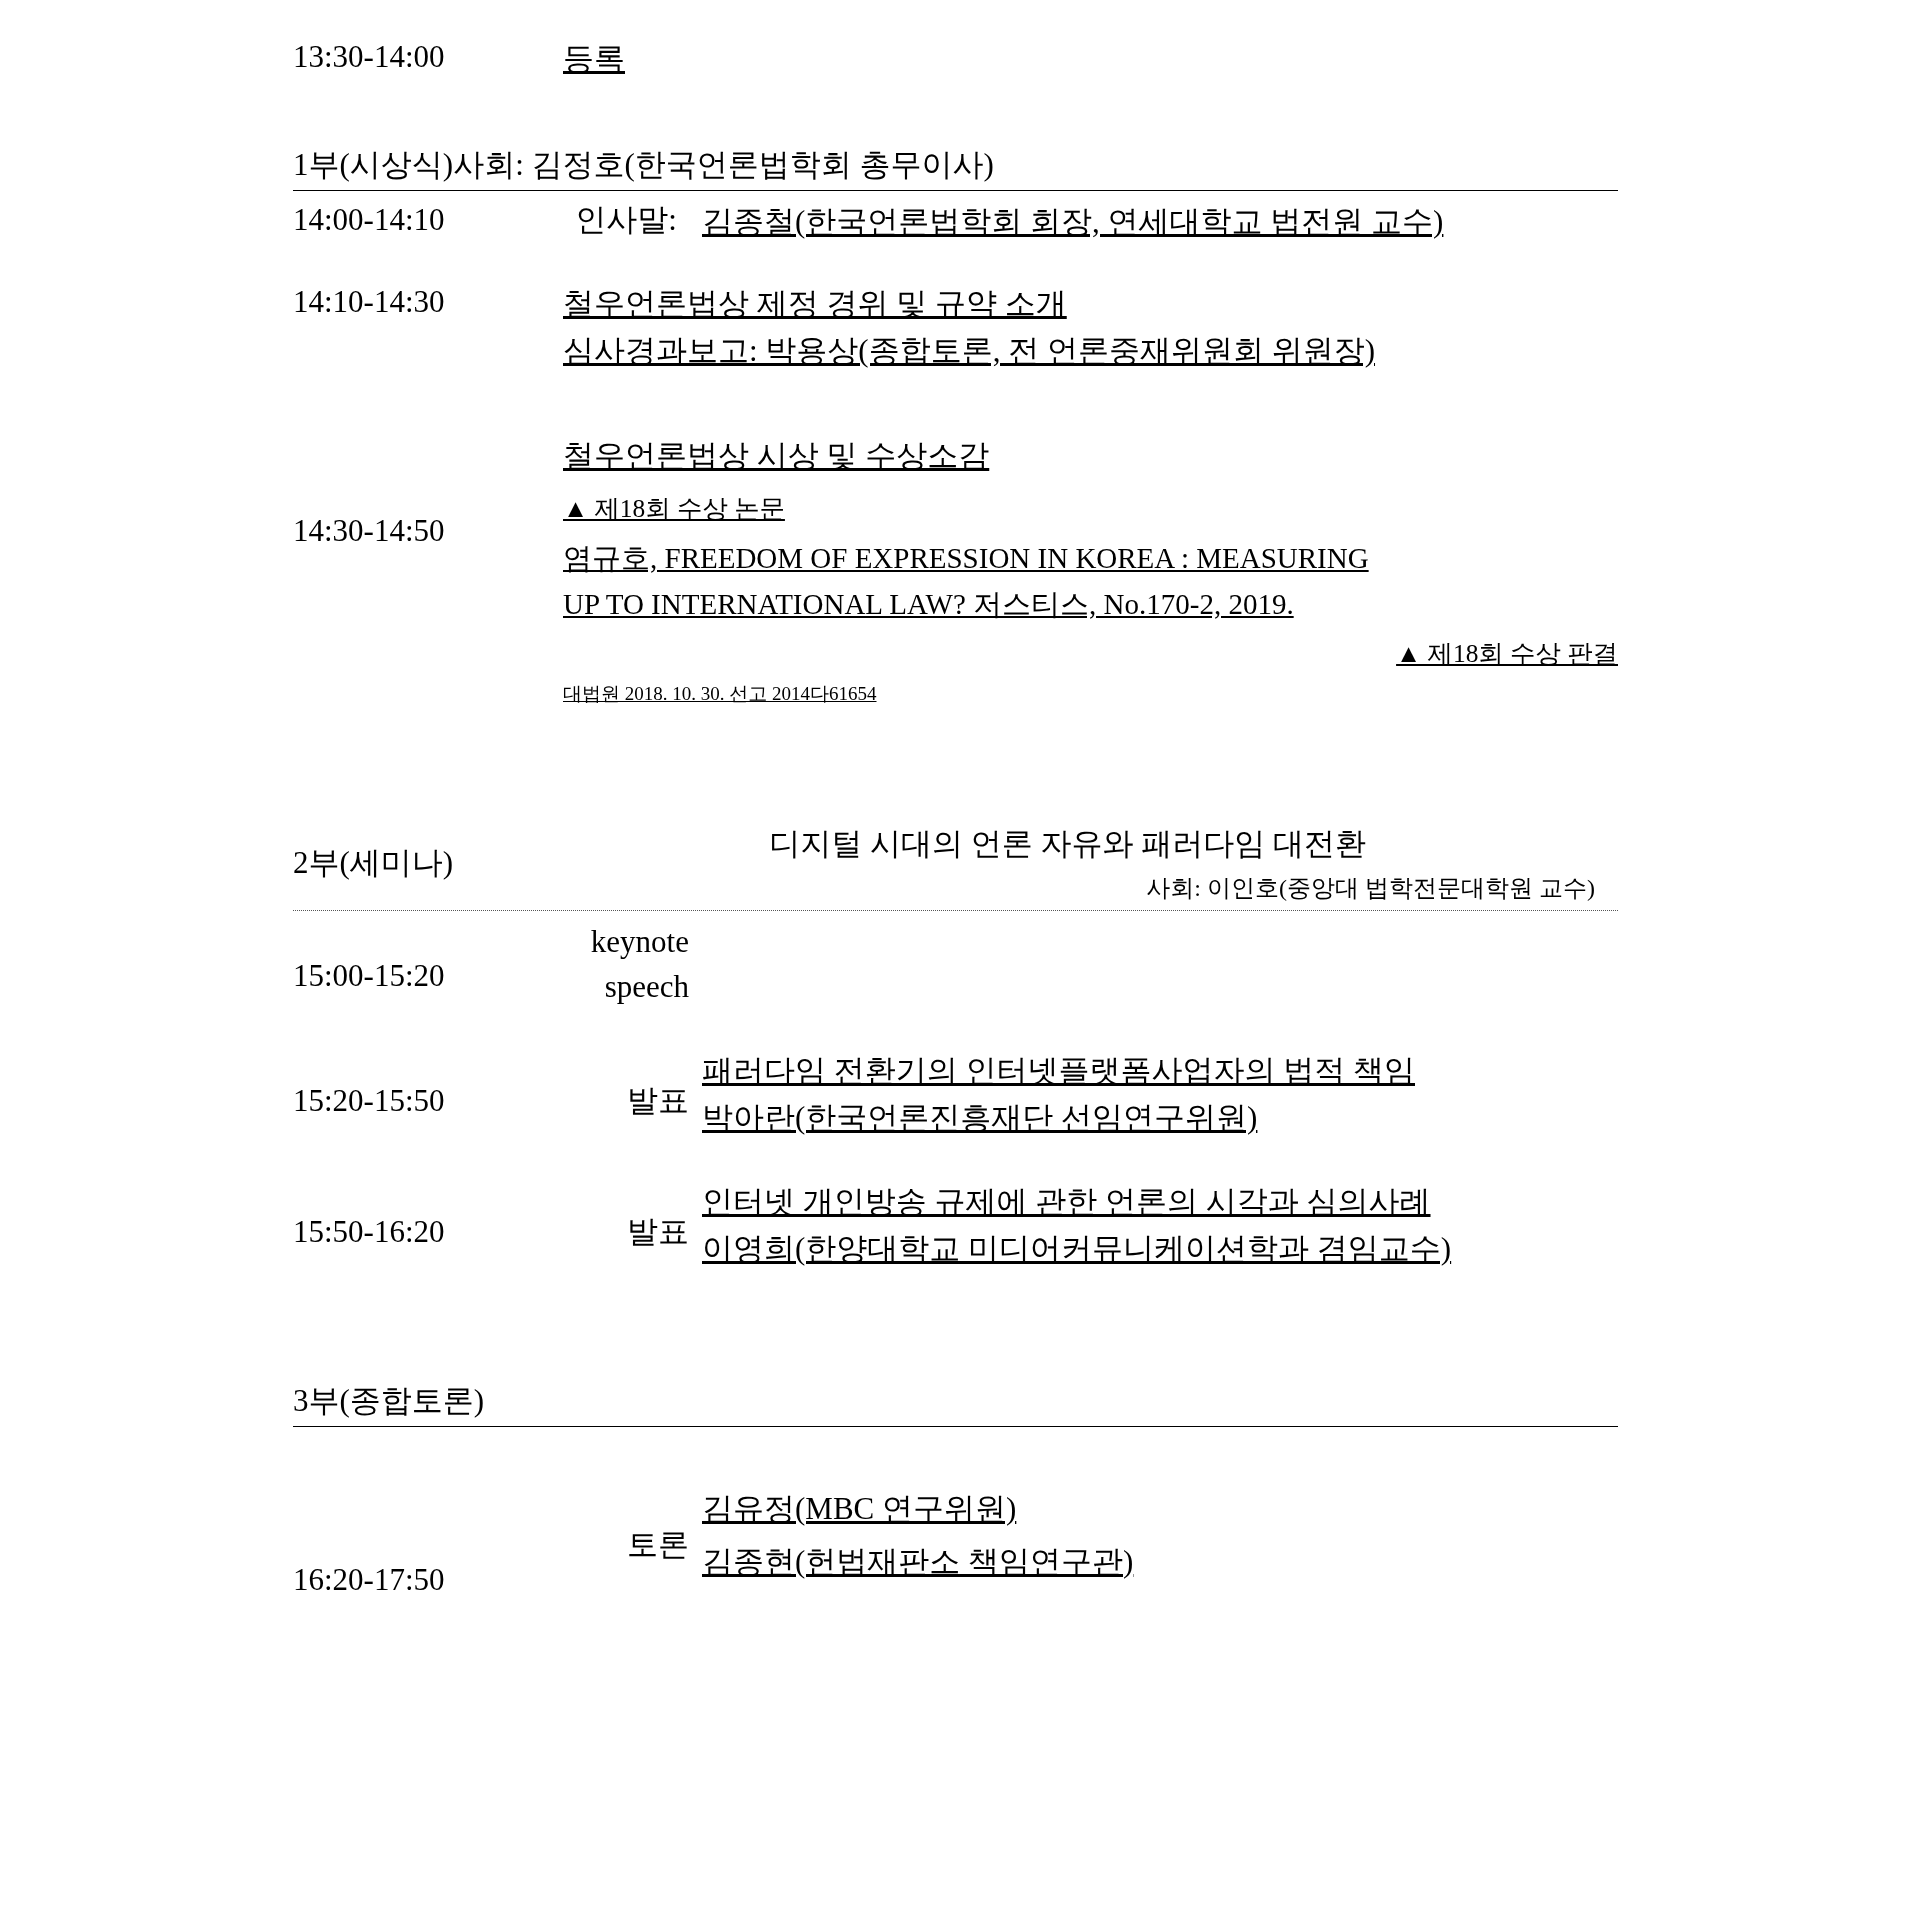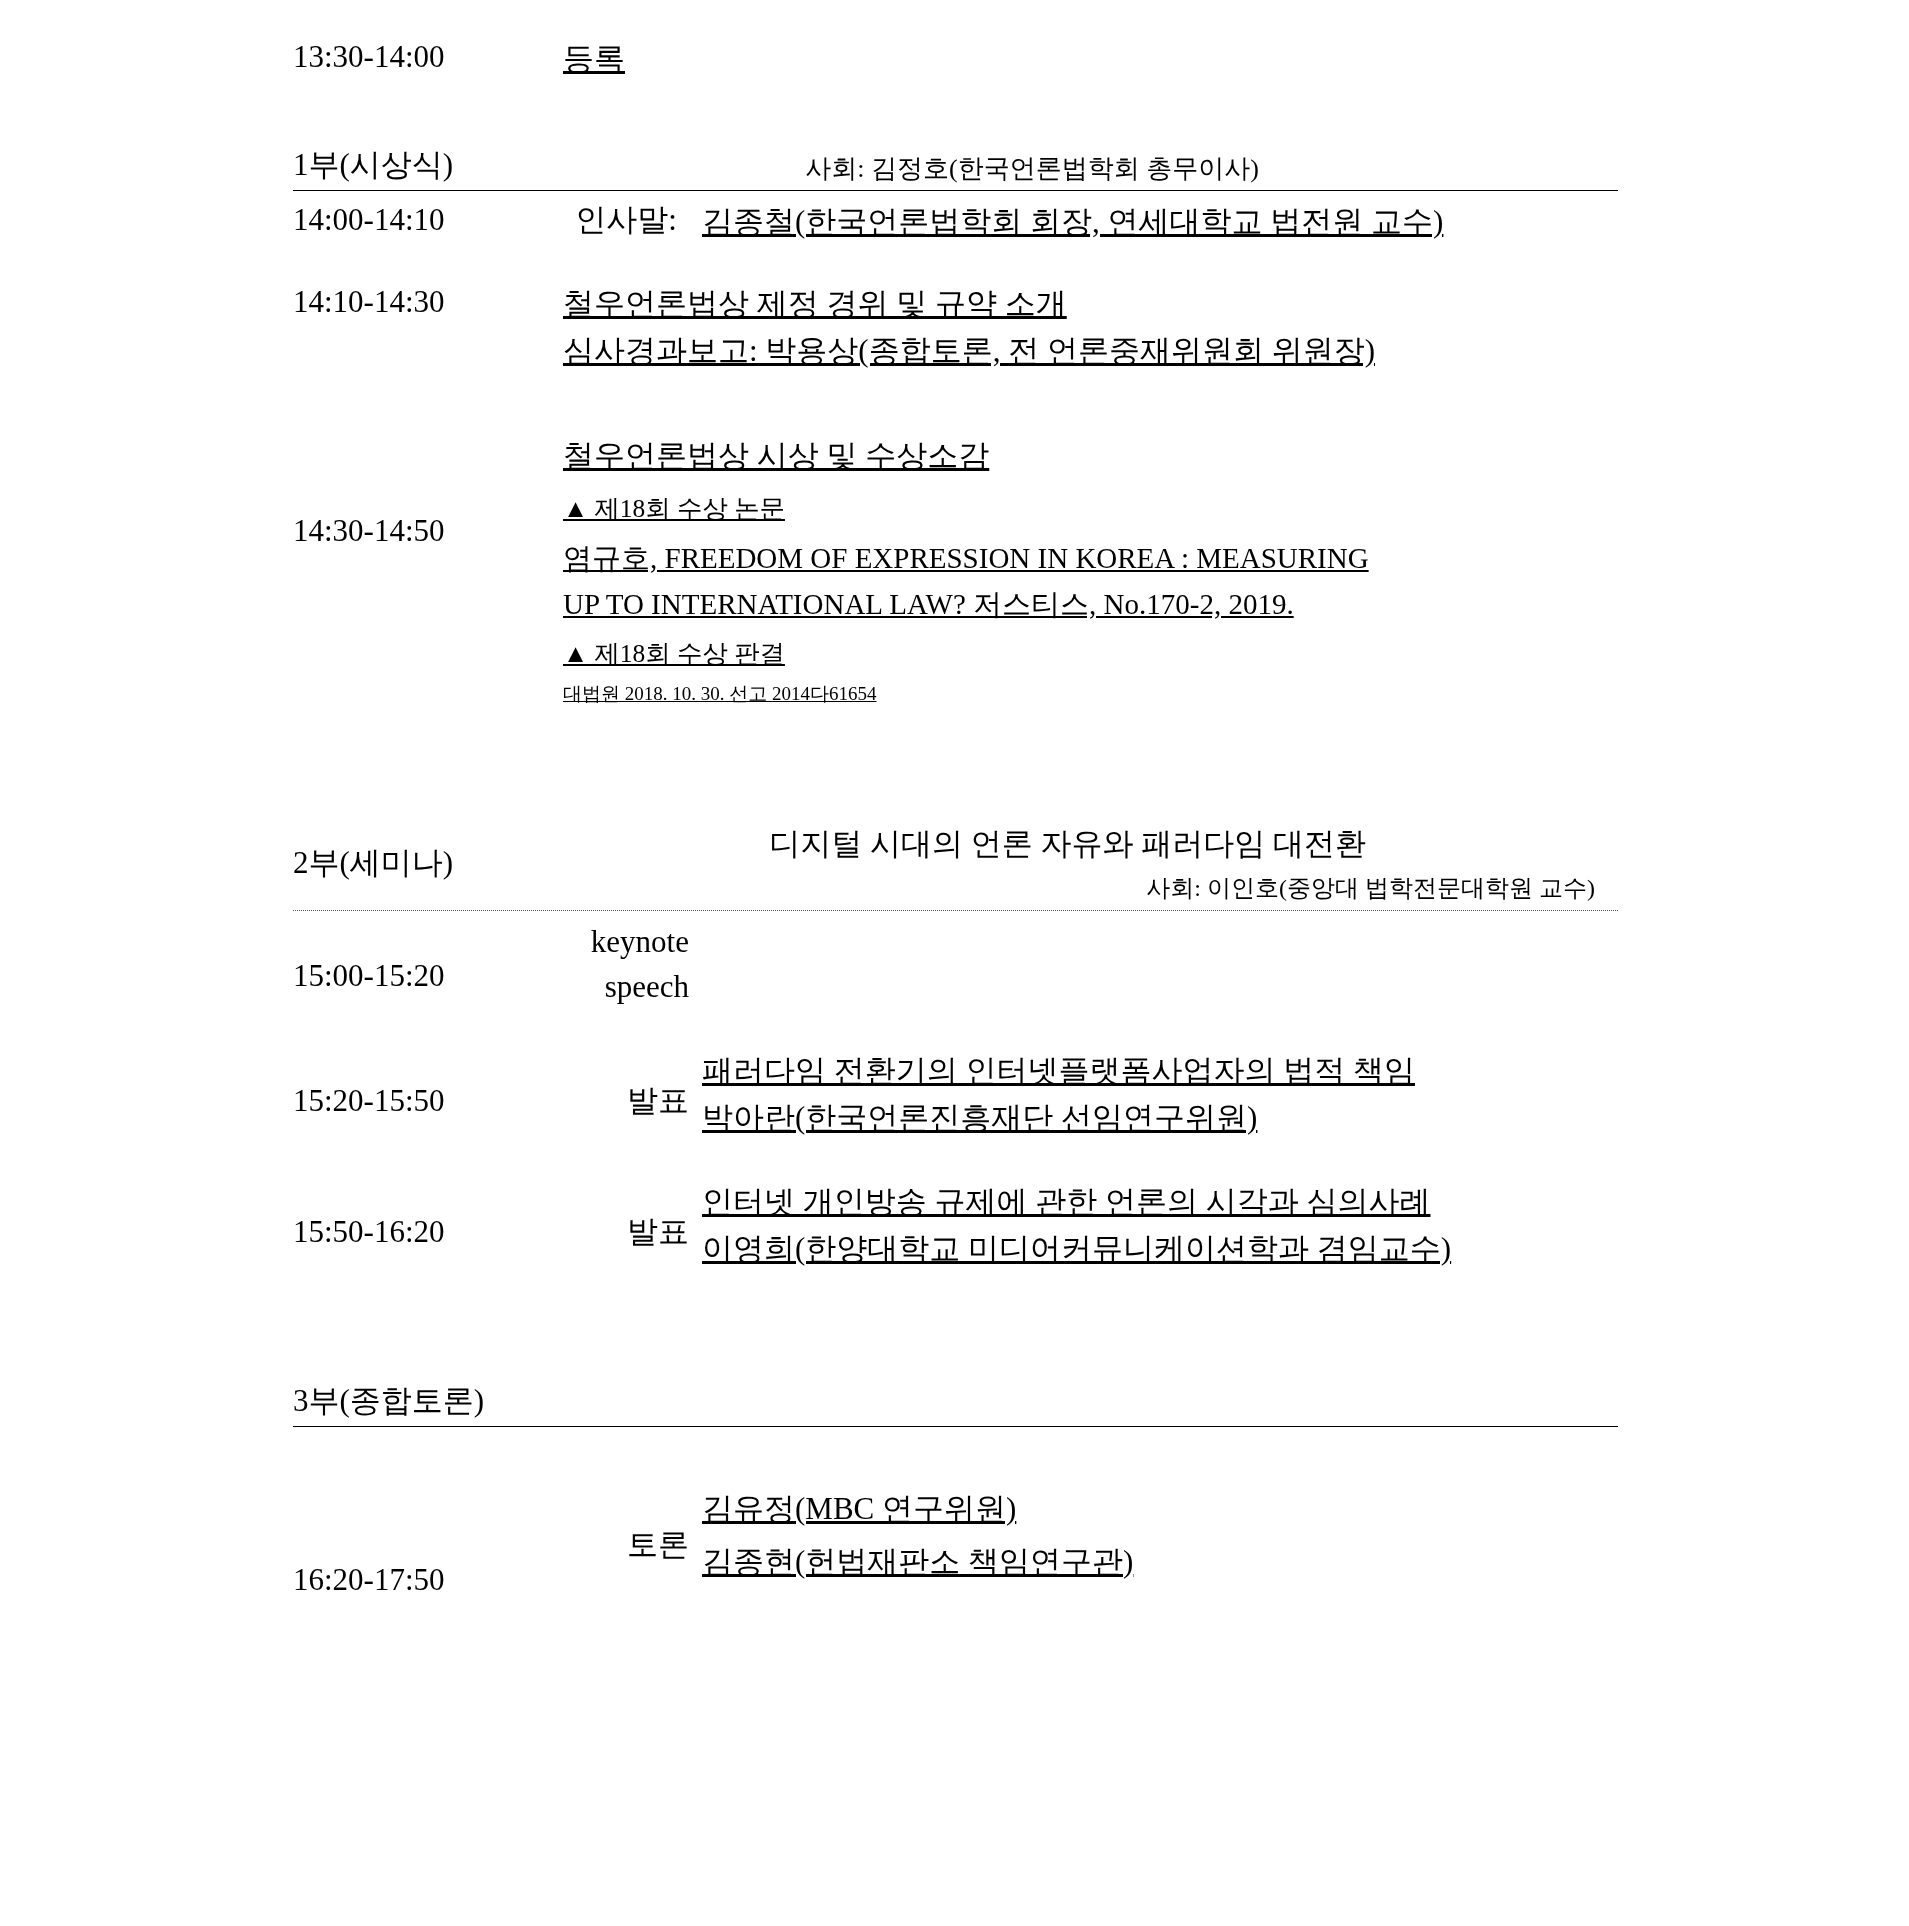--- a/index.html
+++ b/index.html
@@ -82,22 +82,22 @@
     display: flex;
     align-items: flex-end;
     padding-bottom: 3.9px;
   }
   .section-head .label {
     font-size: 31px;
     white-space: nowrap;
   }
   .section-head .chair {
     flex: 1 1 auto;
-    text-align: center;
-    font-size: 26px;
+    text-align: left;
+    font-size: 31px;
     padding-right: 7px;
   }
   .rule {
     border-bottom: 1.2px solid #000;
     width: 100%;
   }
   .rule-dotted {
     border-bottom: 1.5px dotted #555;
     width: 100%;
   }
@@ -200,21 +200,21 @@
 
     <div class="spacer-lg"></div>
 
     <div class="row awardblock">
       <div class="col-time" style="padding-top:77px;">14:30-14:50</div>
       <div class="col-body">
         <p style="margin-bottom:10px;">철우언론법상 시상 및 수상소감</p>
         <p class="tri" style="margin-bottom:7.7px;">▲ 제18회 수상 논문</p>
         <p class="just latin" style="margin-bottom:2.3px;">염규호, FREEDOM OF EXPRESSION IN KOREA : MEASURING</p>
         <p class="latin" style="margin-bottom:7.7px;">UP TO INTERNATIONAL LAW? 저스티스, No.170-2, 2019.</p>
-        <p class="tri" style="margin-bottom:7.7px;">▲ 제18회 수상 판결</p>
+        <p class="tri" style="margin-bottom:7.7px;text-align:right;">▲ 제18회 수상 판결</p>
         <p class="small">대법원 2018. 10. 30. 선고 2014다61654</p>
       </div>
     </div>
 
     <div class="spacer-xl"></div>
 
     <div class="seminar-head">
       <div class="grid">
         <div class="left">2부(세미나)</div>
         <div class="right">

